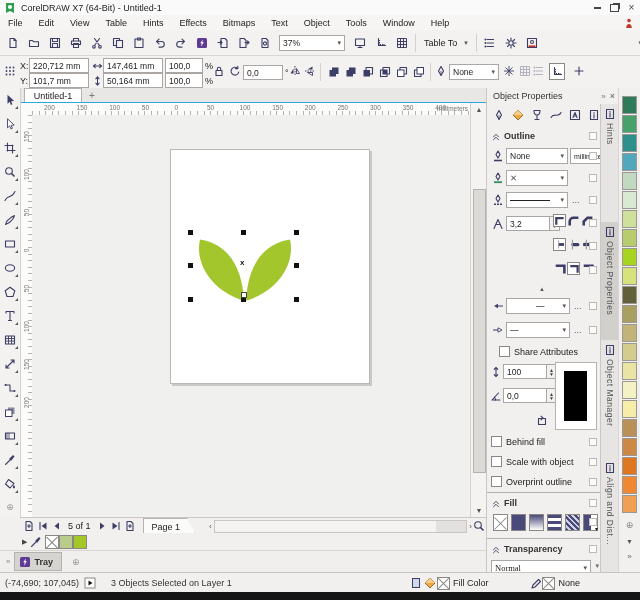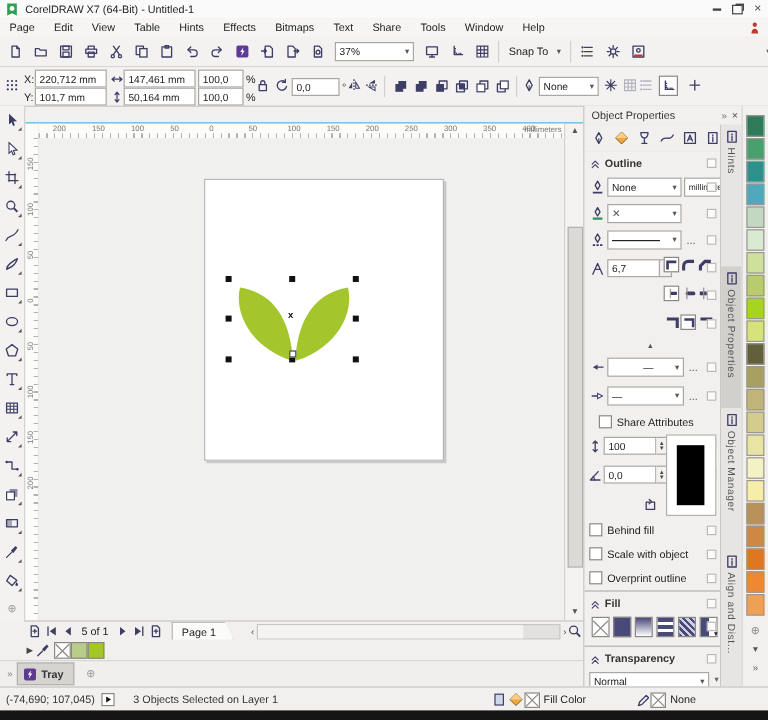--- a/index.html
+++ b/index.html
@@ -61,29 +61,29 @@
       <span class="wbtn">
           <span style="width:7px;height:6px;border:1px solid #444;box-shadow:2px -2px 0 -1px #444;"></span>
         </span>
       <span class="wbtn" style="font-size:10px;">×</span>
     </span>
   </div>
 
   <div class="abs flex" style="left:0;top:15px;width:640px;height:15px;background:#f6f5f4;border-bottom:1px solid #dedbd8;">
     <div class="flex" style="height:15px;">
 
-    <span class="menu-item">Page</span>
+    <span class="menu-item">File</span>
         <span class="menu-item">Edit</span>
         <span class="menu-item">View</span>
         <span class="menu-item">Table</span>
         <span class="menu-item">Hints</span>
         <span class="menu-item">Effects</span>
         <span class="menu-item">Bitmaps</span>
         <span class="menu-item">Text</span>
-        <span class="menu-item">Share</span>
+        <span class="menu-item">Object</span>
         <span class="menu-item">Tools</span>
         <span class="menu-item">Window</span>
         <span class="menu-item">Help</span>
       </div>
     <span class="ic" style="margin-left:auto;margin-right:4px;">
         <svg viewBox="0 0 12 12">
           <circle cx="6" cy="3.6" r="1.8" fill="#c0392b"></circle>
           <path d="M3.2,11c0-2.4 1.2-4 2.8-4s2.8,1.6 2.8,4z" fill="#c0392b"></path>
         </svg>
       </span>
@@ -224,21 +224,21 @@
         <span class="tbtn">
           <span class="ic">
             <svg viewBox="0 0 12 12">
               <path d="M1.5,1.5h9v9h-9zM1.5,4.5h9M1.5,7.5h9M4.5,1.5v9M7.5,1.5v9" stroke="#3d3d66" fill="none"></path>
             </svg>
           </span>
         </span>
       </span>
     <span class="sep"></span>
     <span class="flex" style="height:19px;padding:0 5px;border-radius:2px;">
-      <span>Snap To</span>
+      <span>Table To</span>
         <span class="car" style="margin-left:4px;">▾</span>
     </span>
     <span class="sep"></span>
     <span class="flex">
 
     <span class="tbtn">
           <span class="ic">
             <svg viewBox="0 0 12 12">
               <path d="M3,2.5h6.5M3,6h6.5M3,9.5h6.5" fill="none" stroke="#3d3d66" stroke-width="1.1" stroke-linecap="round" stroke-linejoin="round"></path>
               <circle cx="1.4" cy="2.5" r=".9" fill="#3d3d66"></circle>
@@ -450,20 +450,26 @@
           <path d="M3.5,3.5h1.5M3.5,5.5h1.5M3.5,7h1.5M5.5,8.5v-1.5M7.5,8.5v-1.5M9,8.5v-1.5" stroke="#3d3d66" fill="none"></path>
         </svg>
       </span>
     <span class="ic abs" style="left:572px;top:8px;color:#888;">
         <svg viewBox="0 0 12 12">
           <path d="M6,2v8M2,6h8" fill="none" stroke="#3d3d66" stroke-width="1.1" stroke-linecap="round" stroke-linejoin="round"></path>
         </svg>
       </span>
   </div>
 
+  <div class="abs" style="left:20px;top:88px;width:466px;height:15px;background:#e9e7e5;">
+    <span class="abs flex" style="left:4px;top:0;width:56px;height:14px;background:#fff;border:1px solid #b4b1ae;border-bottom:none;justify-content:center;">
+        <span>Untitled-1</span>
+      </span>
+    <span class="abs flex" style="left:66px;top:2px;width:12px;height:11px;justify-content:center;color:#777;font-size:10px;">+</span>
+  </div>
   <div class="abs" style="left:20px;top:102px;width:466px;height:1px;background:#29abe2;"></div>
 
   <div class="abs" style="left:20px;top:103px;width:12px;height:12px;background:#fbfbfa;border-right:1px solid #c9c6c3;border-bottom:1px solid #c9c6c3;"></div>
   <div class="abs" style="left:32px;top:103px;width:438px;height:12px;background:#fbfbfa;border-bottom:1px solid #c9c6c3;overflow:hidden;">
     <div>
         <span class="hrl" style="left: 12px;">200</span>
         <span class="hrl" style="left: 44.6px;">150</span>
         <span class="hrl" style="left: 77.2px;">100</span>
         <span class="hrl" style="left: 109.8px;">50</span>
         <span class="hrl" style="left: 142.4px;">0</span>
@@ -845,21 +851,21 @@
     </div>
     <span class="lnk" style="top:70px;"></span>
 
     <div class="abs flex" style="left:4px;top:90px;">
       <span class="ic">
           <svg viewBox="0 0 12 12">
             <path d="M2,10.5L6,1.5l4,9M4,6.5h4" fill="none" stroke="#3d3d66" stroke-width="1.1" stroke-linecap="round" stroke-linejoin="round"></path>
           </svg>
         </span>
       <span class="inp" style="width:36px;margin-left:1px;">
-          <span>6,7</span>
+          <span>3,2</span>
         </span>
       <span class="spin">
           <span>▲</span>
           <span>▼</span>
         </span>
     </div>
     <span class="lnk" style="top:93px;"></span>
 
     <div class="abs flex" style="left:66px;top:88px;">
       <span class="corner-btn pressed">
@@ -1040,21 +1046,21 @@
     <div class="sechdr" style="top:416px;">
       <span class="ic" style="width:10px;">
           <svg viewBox="0 0 12 12">
             <path d="M3,7l3-3 3,3M3,10.5l3-3 3,3" fill="none" stroke="#3d3d66" stroke-width="1.1" stroke-linecap="round" stroke-linejoin="round"></path>
           </svg>
         </span>
       <span style="margin-left:3px;">Transparency</span>
     </div>
     <span class="lnk" style="top:419px;"></span>
     <div class="abs flex" style="left:4px;top:434px;">
-      <span class="sel" style="width:92px;">
+      <span class="sel" style="width:92px;font-family:Liberation Serif, serif;">
           <span>Normal</span>
           <span class="car">▾</span>
         </span>
     </div>
     <span class="abs" style="right:2px;top:436px;color:#666;font-size:7px;">▾</span>
   </div>
 
   <div class="abs" style="left:600px;top:104px;width:18px;height:468px;background:#eceae8;border-left:1px solid #c9c6c3;">
     <div>
 

